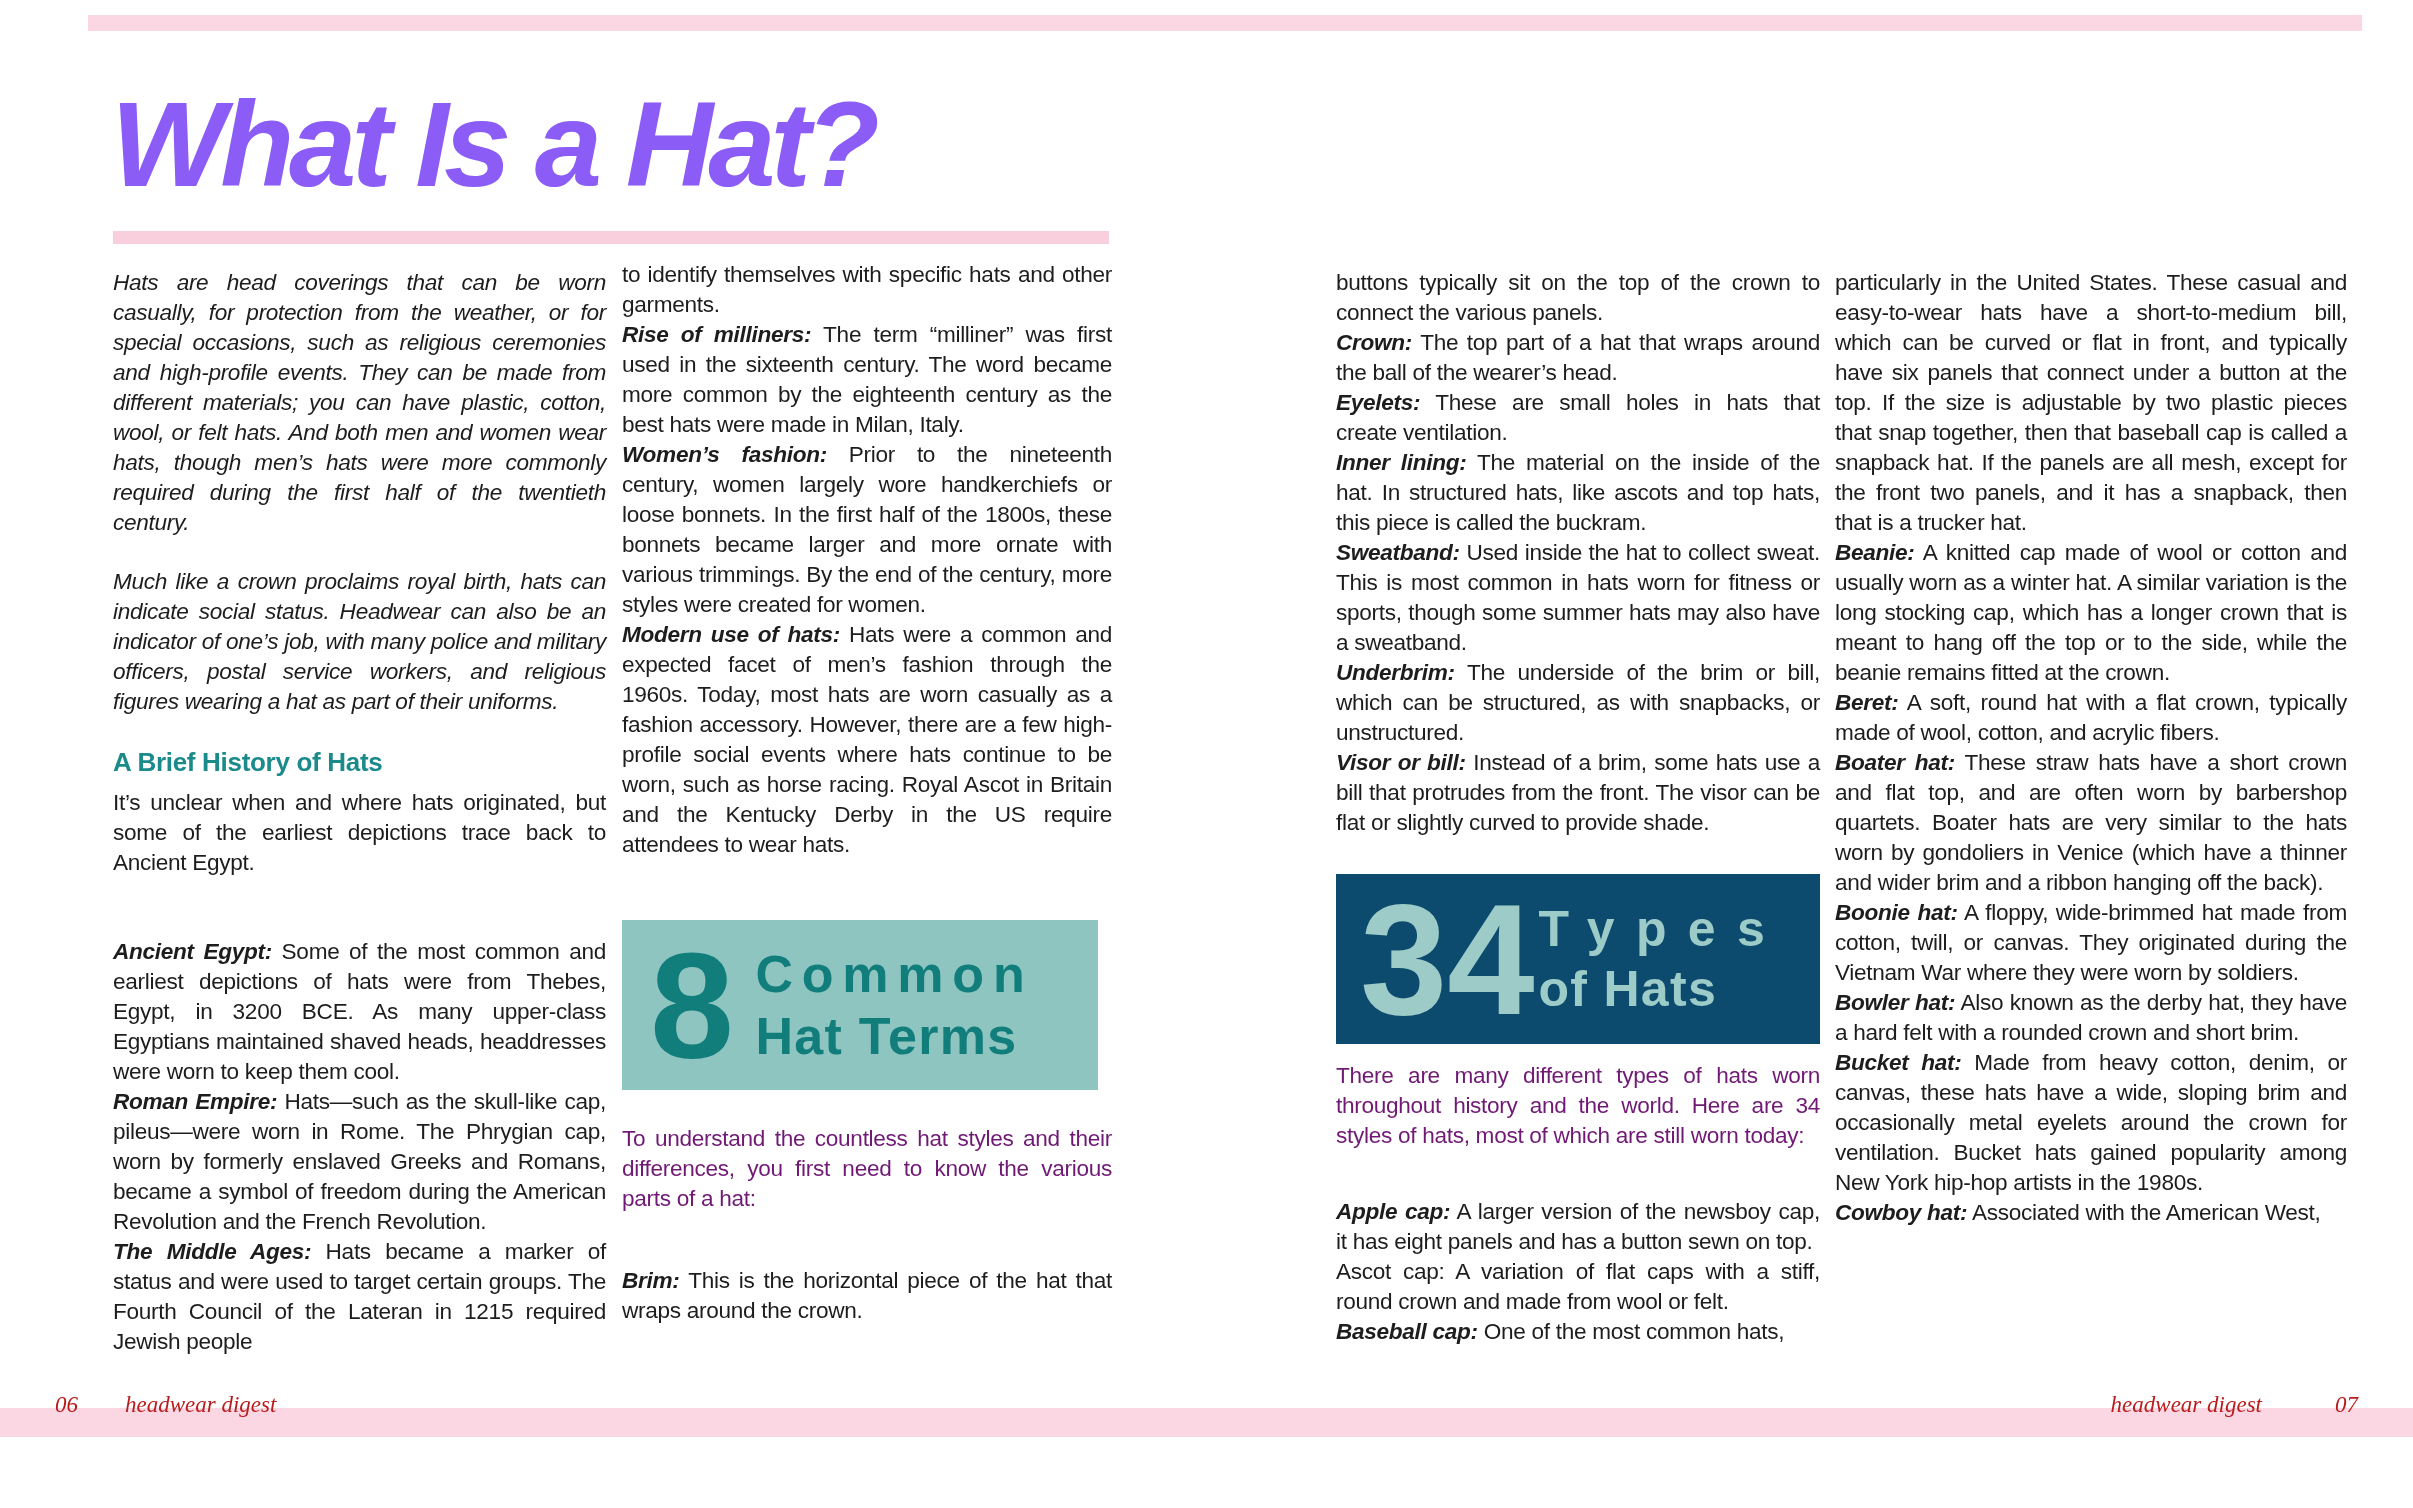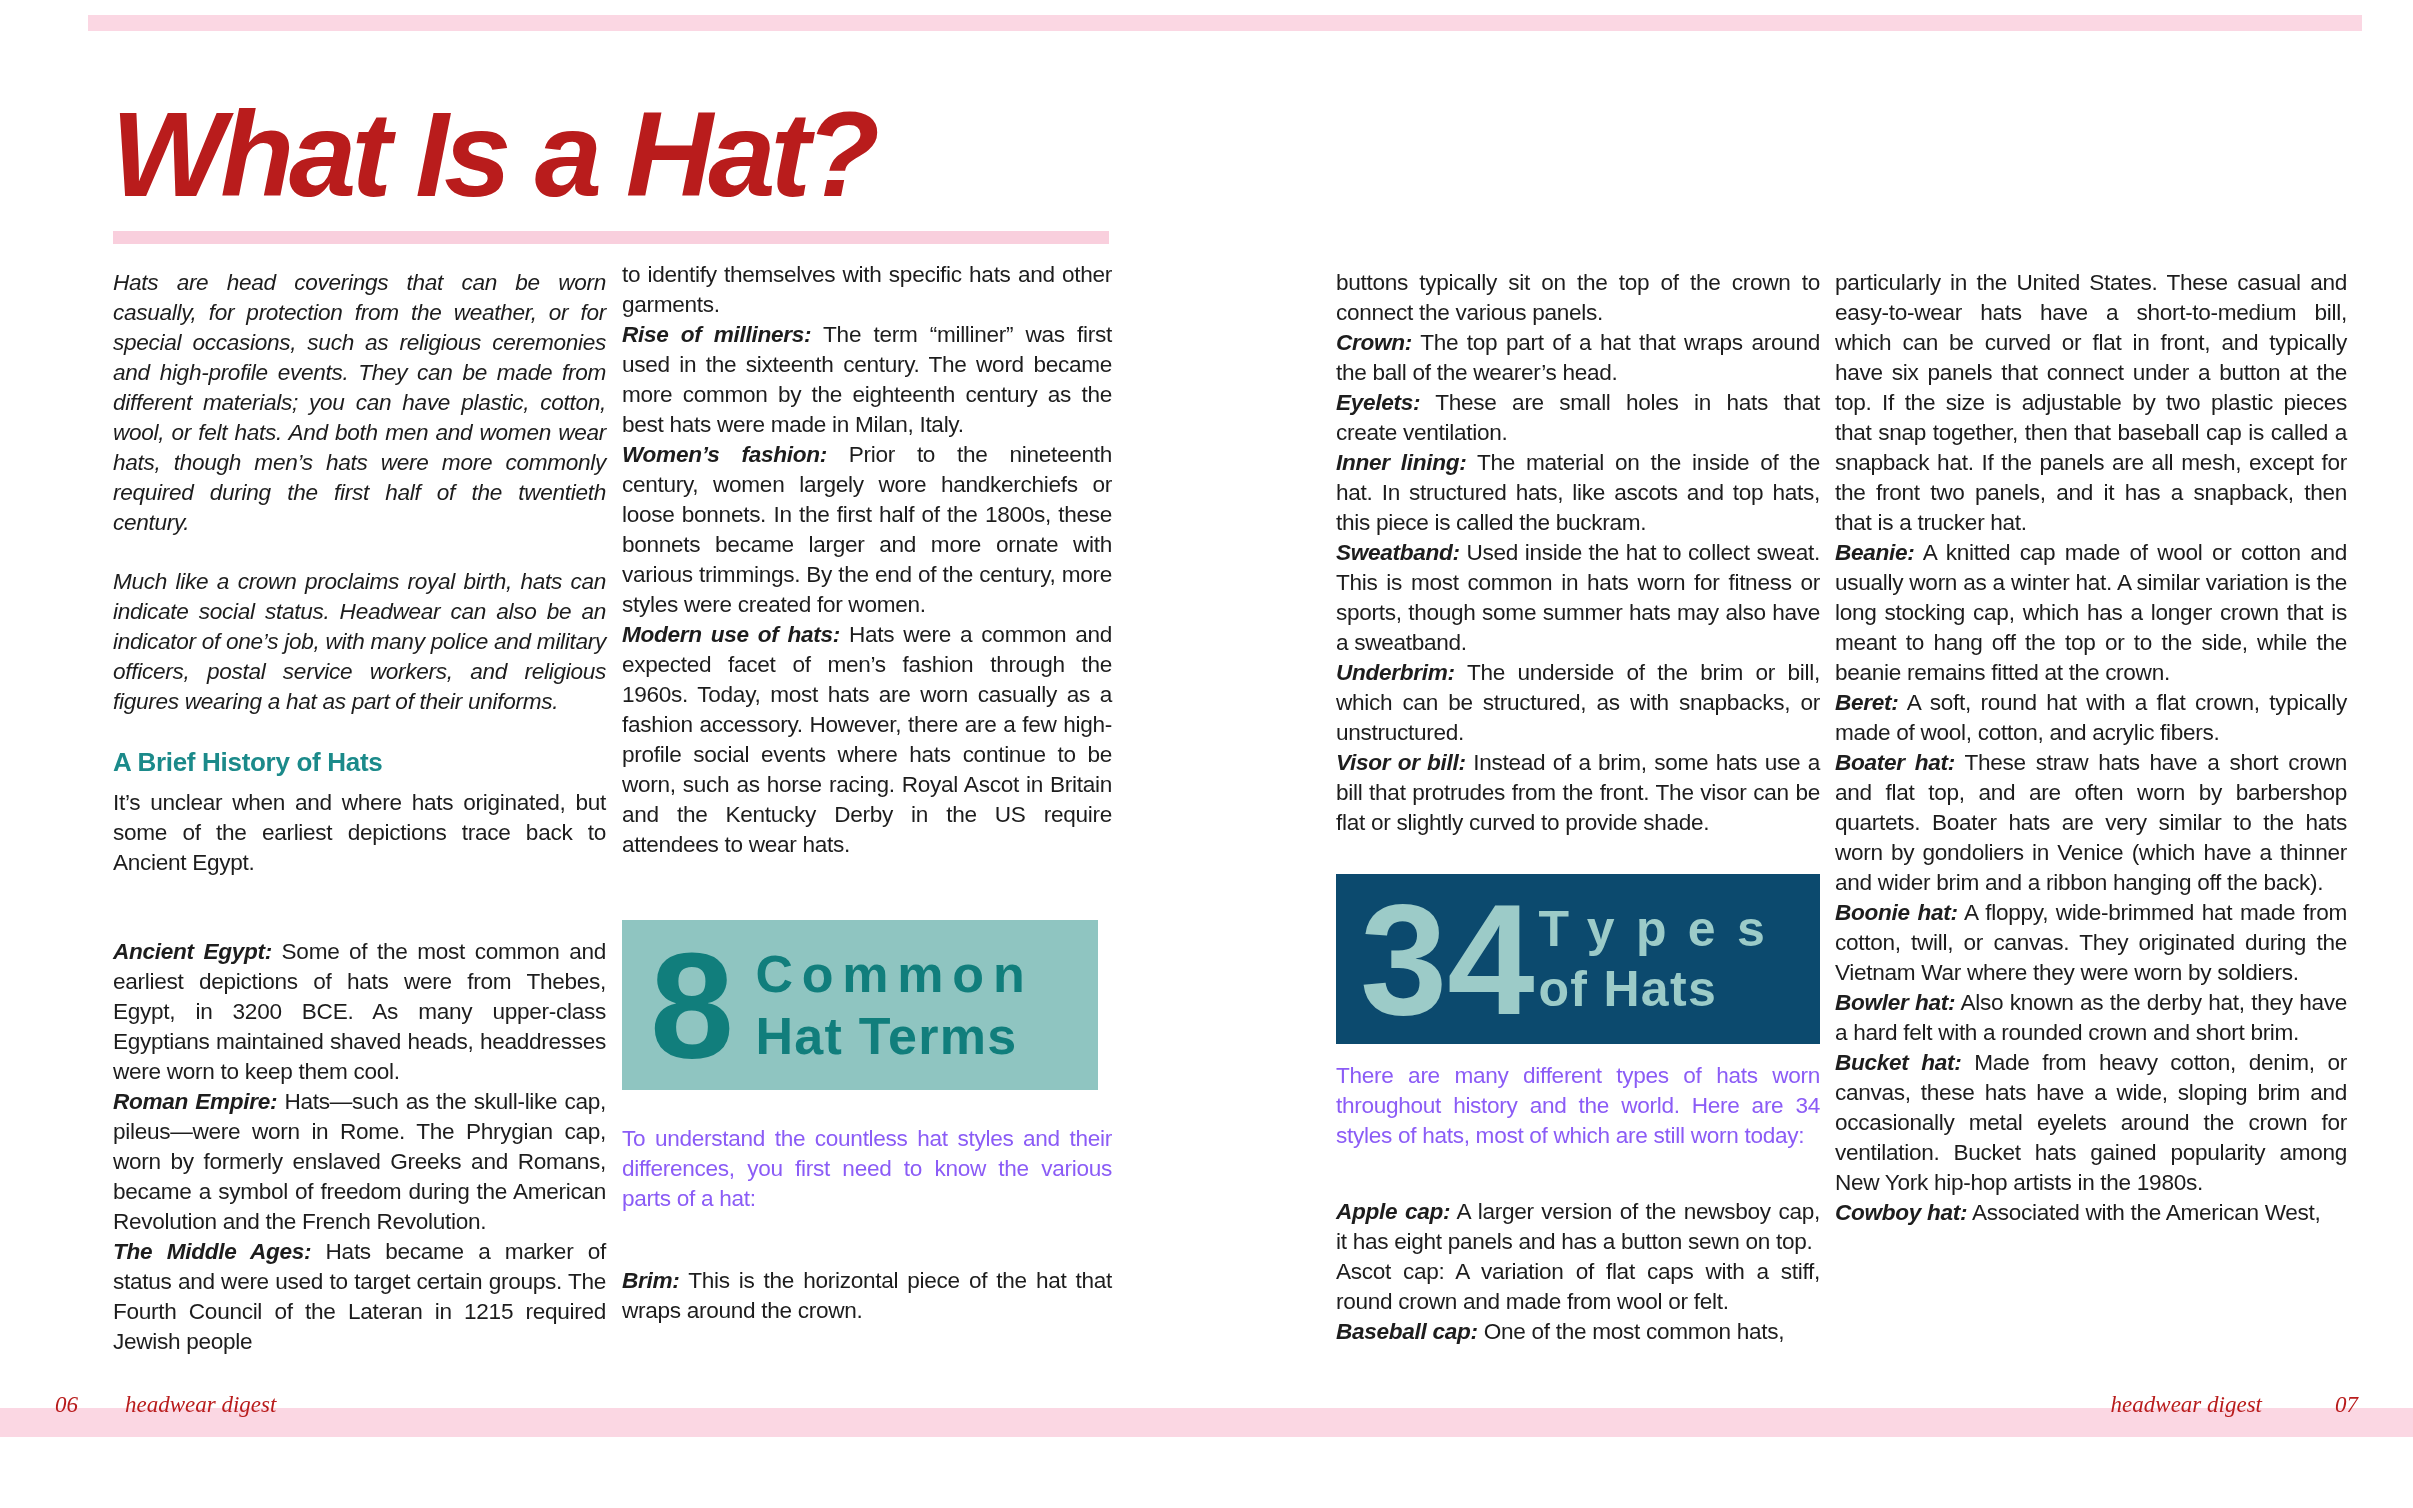--- a/index.html
+++ b/index.html
@@ -1,23 +1,23 @@
 <!DOCTYPE html>
 <html style="font-size:10px"><head>
 <meta charset="utf-8">
 <style>
   html,body{margin:0;padding:0;background:#ffffff;}
   .page{position:relative;width:2413px;height:1508px;background:#ffffff;overflow:hidden;
         font-family:"Liberation Sans", sans-serif;color:#222;}
   .strip{position:absolute;background:#fbd7e3;}
   .strip-top{left:88px;top:15px;width:2274px;height:16.3px;}
   .strip-bottom{left:0;top:1408px;width:2413px;height:29px;}
-  .page-title{position:absolute;left:111px;top:94px;margin:0;
+  .page-title{position:absolute;left:111px;top:84px;margin:0;
       font-size:121px;line-height:1.0;font-weight:700;font-style:italic;
-      letter-spacing:-5px;color:#b91c1c;}
+      letter-spacing:-5px;color:#8b5cf6;}
   .title-underline{position:absolute;left:113px;top:231px;width:996px;height:12.6px;background:#f9cfdd;}
 
   .col{position:absolute;font-size:22.6px;line-height:30px;letter-spacing:-0.3px;
        text-align:justify;color:#1d1d1d;}
   .col p{margin:0;}
   .col1{left:113px;top:268px;width:493px;}
   .upper2{left:622px;top:260px;width:490px;}
   .upper3{left:1336px;top:268px;width:484px;}
   .col4{left:1835px;top:268px;width:512px;}
 
@@ -31,21 +31,21 @@
   .badge1{left:622px;top:920px;width:476px;height:170px;background:#8fc5c1;}
   .badge1 .num{font-size:151px;font-weight:700;color:#117e7c;line-height:1;margin:0 21.4px 0 28px;}
   .badge1 .t1{font-size:52px;font-weight:700;color:#117e7c;letter-spacing:8.8px;line-height:1.2;}
   .badge1 .t2{font-size:52px;font-weight:700;color:#117e7c;letter-spacing:1.3px;line-height:1.2;}
   .badge2{left:1336px;top:874px;width:484px;height:170px;background:#0c4a6e;}
   .badge2 .num{font-size:157px;font-weight:700;color:#9ccbc8;line-height:1;margin:0 3.8px 0 24px;}
   .badge2 .t1{font-size:50px;font-weight:700;color:#9ccbc8;letter-spacing:21.4px;line-height:1.2;white-space:nowrap;}
   .badge2 .t2{font-size:50px;font-weight:700;color:#9ccbc8;letter-spacing:1.3px;line-height:1.2;white-space:nowrap;}
 
   .pinkpara{position:absolute;font-size:22.6px;line-height:30px;letter-spacing:-0.3px;
-      text-align:justify;color:#8b5cf6;}
+      text-align:justify;color:#701a75;}
   .pink1{left:622px;top:1124px;width:490px;}
   .pink2{left:1336px;top:1061px;width:484px;}
   .terms2{left:622px;top:1266px;width:490px;}
   .types3{left:1336px;top:1197px;width:484px;}
 
   .footer{position:absolute;top:1392px;font-family:"Liberation Serif", serif;
       font-style:italic;font-size:23px;color:#b91c1c;}
   .footer-left{left:55px;}
   .footer-left .pgnum{margin-right:47px;}
   .footer-right{right:55px;text-align:right;}

